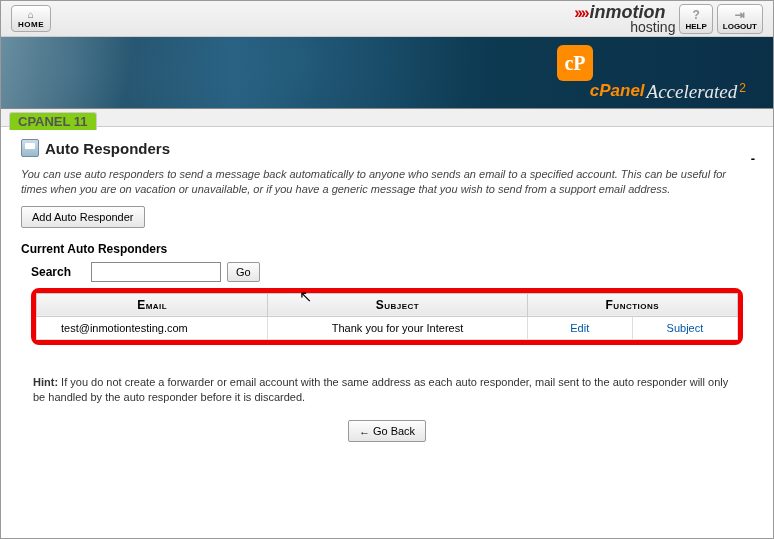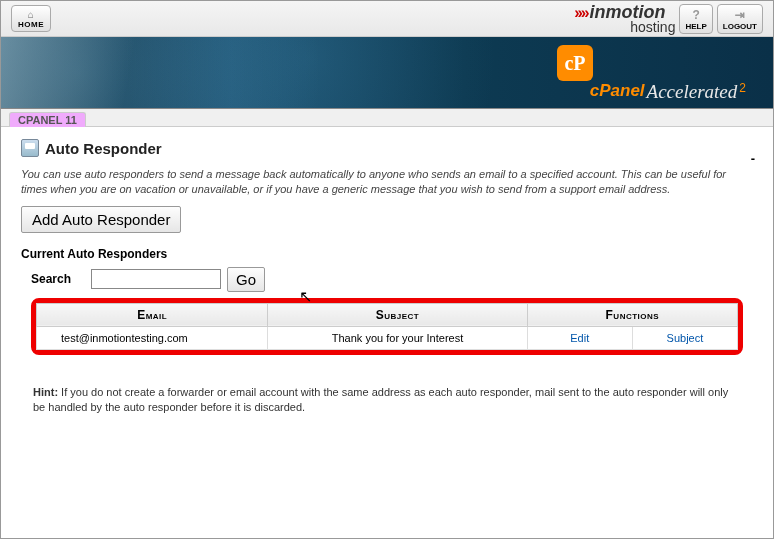--- a/index.html
+++ b/index.html
@@ -17,28 +17,28 @@
 .util-btn .icon { font-size: 12px; display: block; color: #999; }
 .banner { height: 72px; background: linear-gradient(90deg, #0a2838 0%, #1a5070 30%, #0d3a52 60%, #0a3048 100%); position: relative; overflow: hidden; border-bottom: 1px solid #888; }
 .banner::before { content: ""; position: absolute; inset: 0; background-image: radial-gradient(circle at 10% 50%, rgba(150,220,255,0.2) 0%, transparent 35%), radial-gradient(circle at 40% 30%, rgba(100,180,220,0.15) 0%, transparent 40%); }
 .cables { position: absolute; left: 0; top: 0; width: 180px; height: 72px; background: linear-gradient(100deg, rgba(180,220,240,0.5) 0%, transparent 70%); }
 .cp-badge { position: absolute; right: 180px; top: 8px; width: 36px; height: 36px; background: #ff8c00; border-radius: 6px; display: flex; align-items: center; justify-content: center; color: #fff; font-weight: bold; font-size: 20px; font-family: Georgia, serif; }
 .cp-text { position: absolute; right: 27px; top: 44px; display: flex; align-items: flex-start; }
 .cp-cpanel { color: #ff8c00; font-weight: bold; font-size: 17px; font-style: italic; }
 .cp-accel { color: #e8e8e8; font-style: italic; font-size: 19px; margin-left: 2px; font-family: 'Brush Script MT', cursive; }
 .cp-sub { color: #ff8c00; font-size: 12px; margin-left: 2px; }
 .tab-row { background: #f0f0f0; border-bottom: 1px solid #ccc; padding: 3px 8px 0; height: 18px; }
-.tab { display: inline-block; background: #f0abfc; border: 1px solid #ccc; border-bottom: none; padding: 1px 8px; font-size: 11px; font-weight: bold; color: #555; border-radius: 3px 3px 0 0; }
+.tab { display: inline-block; background: #84cc16; border: 1px solid #ccc; border-bottom: none; padding: 1px 8px; font-size: 13px; font-weight: bold; color: #555; border-radius: 3px 3px 0 0; }
 .content { padding: 12px 20px; }
 .page-head { display: flex; align-items: center; margin-bottom: 10px; }
 .page-icon { width: 18px; height: 18px; background: linear-gradient(#cde, #9bc); border: 1px solid #789; border-radius: 2px; margin-right: 6px; position: relative; }
 .page-icon::after { content: ""; position: absolute; left: 3px; top: 3px; width: 10px; height: 6px; background: #fff; border-radius: 1px; }
 h1 { font-size: 15px; font-weight: bold; color: #222; }
 .desc { font-style: italic; color: #444; font-size: 11px; line-height: 1.4; margin-bottom: 8px; }
-.btn { background: linear-gradient(#fdfdfd, #e6e6e6); border: 1px solid #999; padding: 4px 10px; font-size: 15px; cursor: pointer; border-radius: 2px; }
+.btn { background: linear-gradient(#fdfdfd, #e6e6e6); border: 1px solid #999; padding: 4px 10px; font-size: 11px; cursor: pointer; border-radius: 2px; }
 .section-h { font-weight: bold; font-size: 12px; margin: 14px 0 6px; }
 .search-row { display: flex; align-items: center; margin-bottom: 6px; padding-left: 10px; }
 .search-row label { font-weight: bold; font-size: 12px; margin-right: 20px; }
 .search-row input { border: 1px solid #888; padding: 2px; width: 130px; height: 20px; font-size: 11px; }
 .go-btn { margin-left: 6px; padding: 3px 8px; }
 .red-box { border: 5px solid #e00; border-radius: 8px; padding: 0; margin: 0 10px; }
 .tbl { width: 100%; border-collapse: collapse; }
 .tbl th { background: linear-gradient(#f8f8f8, #e8e8e8); font-variant: small-caps; font-weight: bold; font-size: 12px; padding: 4px; border: 1px solid #ccc; letter-spacing: 0.5px; }
 .tbl td { padding: 5px 24px; border: 1px solid #ddd; font-size: 11px; background: #fff; }
 .tbl td.center { text-align: center; }
@@ -89,21 +89,21 @@
 
 <div class="tab-row">
   <div class="tab">CPANEL 11</div>
 </div>
 
 <div class="minus">-</div>
 
 <div class="content">
   <div class="page-head">
     <div class="page-icon"></div>
-    <h1>Auto Responder</h1>
+    <h1>Auto Responders</h1>
   </div>
   <p class="desc">You can use auto responders to send a message back automatically to anyone who sends an email to a specified account. This can be useful for times when you are on vacation or unavailable, or if you have a generic message that you wish to send from a support email address.</p>
   <button class="btn">Add Auto Responder</button>
   <div class="section-h">Current Auto Responders</div>
   <div class="search-row">
     <label>Search</label>
     <input type="text" style="">
     <button class="btn go-btn">Go</button>
   </div>
   <div class="red-box">
@@ -121,15 +121,18 @@
           <td class="center">Thank you for your Interest</td>
           <td class="center" style="width:15%"><a class="lnk">Edit</a></td>
           <td class="center" style="width:15%"><a class="lnk">Subject</a></td>
         </tr>
       </tbody>
     </table>
   </div>
   <div class="hint">
     <b>Hint:</b><span> If you do not create a forwarder or email account with the same address as each auto responder, mail sent to the auto responder will only be handled by the auto responder before it is discarded.</span>
   </div>
+  <div class="go-back-row">
+    <button class="btn">← Go Back</button>
+  </div>
 </div>
 
 <div class="cursor-ptr">↖</div>
 
 </body></html>

